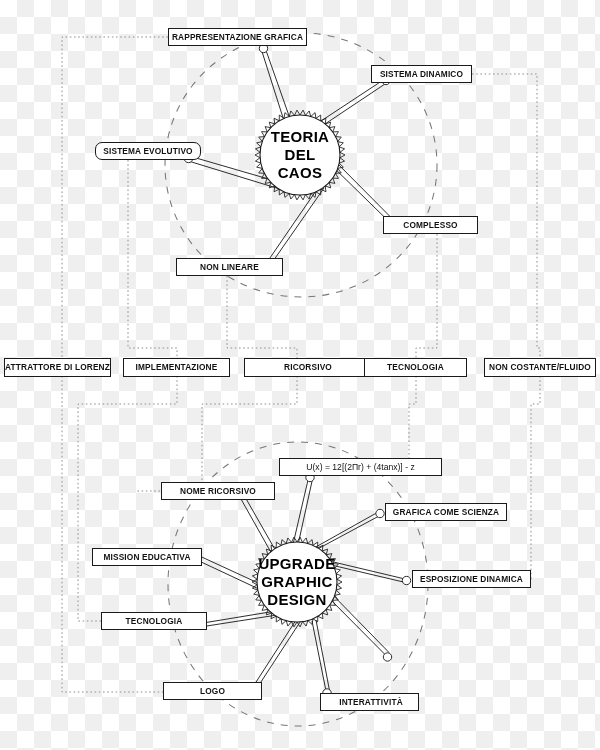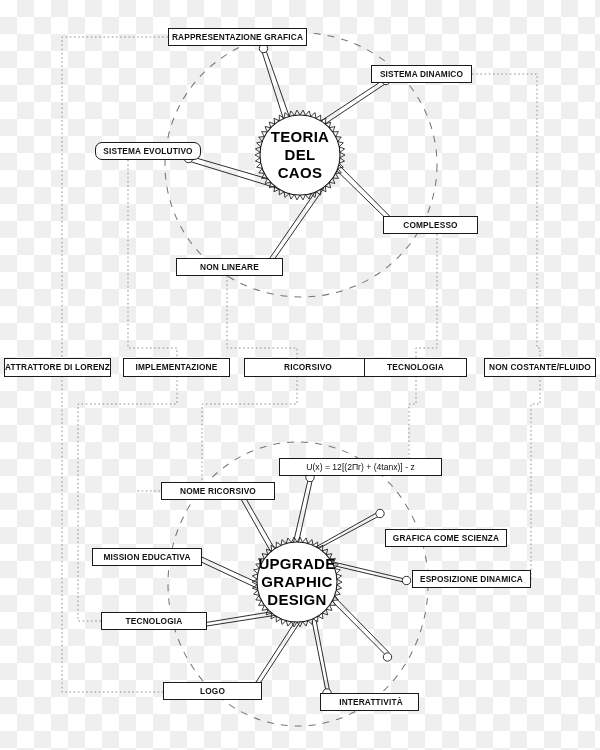--- a/index.html
+++ b/index.html
@@ -187,20 +187,20 @@
   <div class="node-label" style="left:176px;top:258px;width:107px;">NON LINEARE</div>
 
   <div class="node-label" style="left:4px;top:358px;width:107px;height:19px;">ATTRATTORE DI LORENZ</div>
   <div class="node-label" style="left:123px;top:358px;width:107px;height:19px;">IMPLEMENTAZIONE</div>
   <div class="node-label" style="left:244px;top:358px;width:128px;height:19px;">RICORSIVO</div>
   <div class="node-label" style="left:364px;top:358px;width:103px;height:19px;">TECNOLOGIA</div>
   <div class="node-label" style="left:484px;top:358px;width:112px;height:19px;">NON COSTANTE/FLUIDO</div>
 
   <div class="node-label formula" style="left:279px;top:458px;width:163px;">U(x) = 12[(2Πr) + (4tanx)] - z</div>
   <div class="node-label" style="left:137px;top:482px;width:114px;margin-left:24px;">NOME RICORSIVO</div>
-  <div class="node-label" style="left:385px;top:529px;width:122px;">GRAFICA COME SCIENZA</div>
+  <div class="node-label" style="left:385px;top:503px;width:122px;">GRAFICA COME SCIENZA</div>
   <div class="node-label" style="left:92px;top:548px;width:110px;">MISSION EDUCATIVA</div>
   <div class="node-label" style="left:412px;top:570px;width:119px;">ESPOSIZIONE DINAMICA</div>
   <div class="node-label" style="left:101px;top:612px;width:106px;">TECNOLOGIA</div>
   <div class="node-label" style="left:163px;top:682px;width:99px;">LOGO</div>
   <div class="node-label" style="left:320px;top:693px;width:99px;padding-left:8px;">INTERATTIVITÀ</div>
 
 </div>
 
 </body></html>

